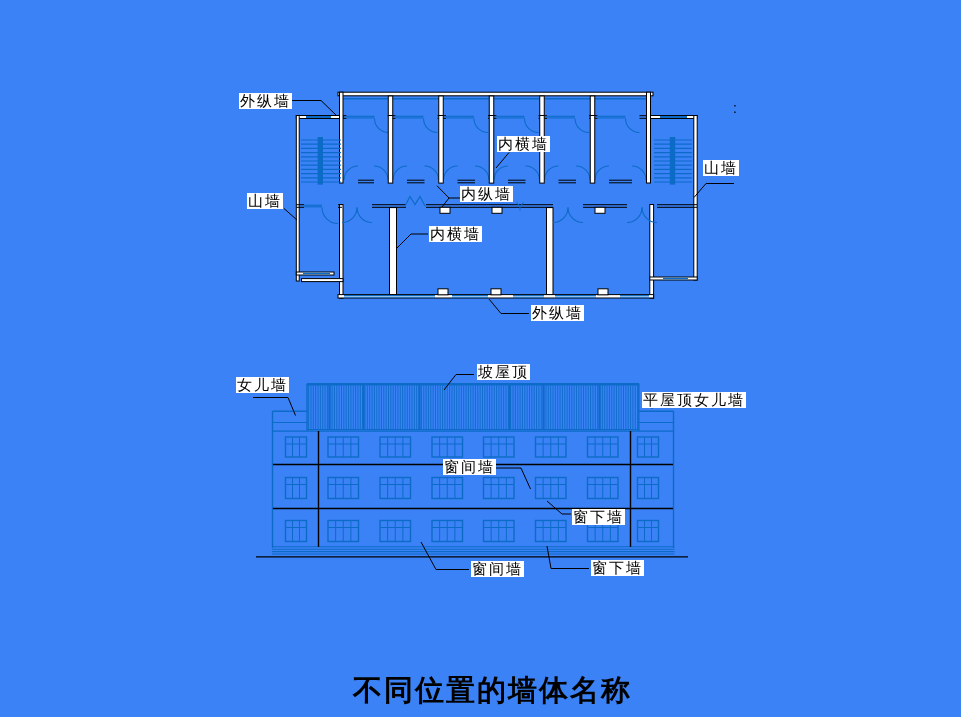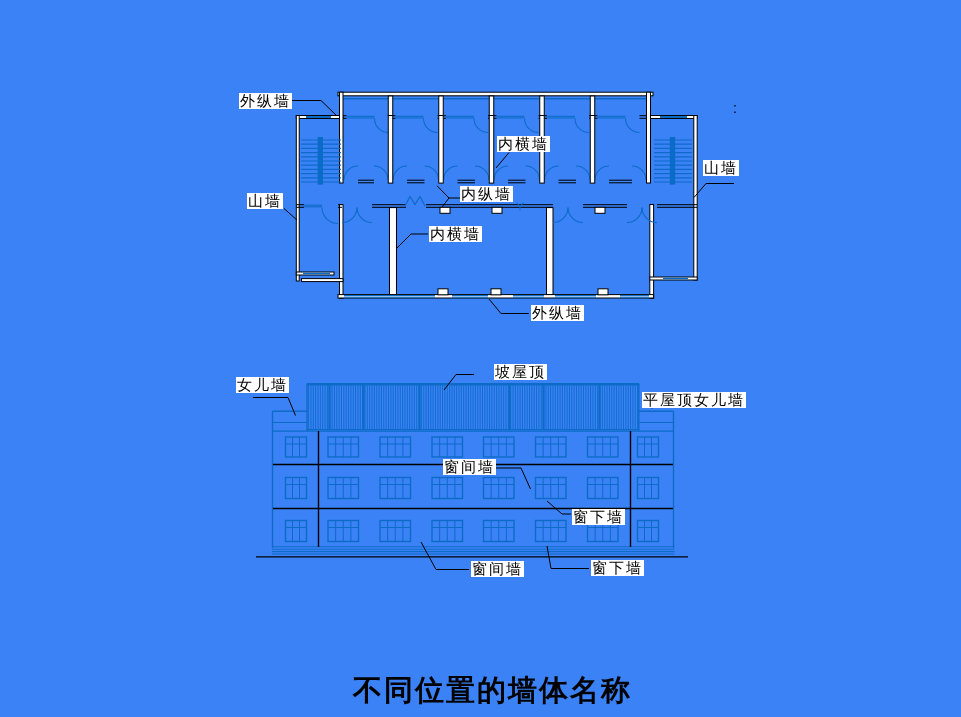--- a/index.html
+++ b/index.html
@@ -496,21 +496,21 @@
 
   <span class="lbl" style="left:239px;top:93px">外纵墙</span>
   <span class="lbl" style="left:497px;top:136px">内横墙</span>
   <span class="lbl" style="left:247px;top:193px">山墙</span>
   <span class="lbl" style="left:460px;top:186px">内纵墙</span>
   <span class="lbl" style="left:429px;top:226px">内横墙</span>
   <span class="lbl" style="left:531px;top:305px">外纵墙</span>
   <span class="lbl" style="left:703px;top:160px">山墙</span>
 
   <span class="lbl" style="left:236px;top:377px">女儿墙</span>
-  <span class="lbl" style="left:494px;top:364px">坡屋顶</span>
+  <span class="lbl" style="left:477px;top:364px">坡屋顶</span>
   <span class="lbl" style="left:642px;top:392px">平屋顶女儿墙</span>
   <span class="lbl" style="left:443px;top:459px">窗间墙</span>
   <span class="lbl" style="left:572px;top:509px">窗下墙</span>
   <span class="lbl" style="left:471px;top:561px">窗间墙</span>
   <span class="lbl" style="left:591px;top:560px">窗下墙</span>
 
   <span id="stray">:</span>
   <div id="main-title">不同位置的墙体名称</div>
 </div>
 

